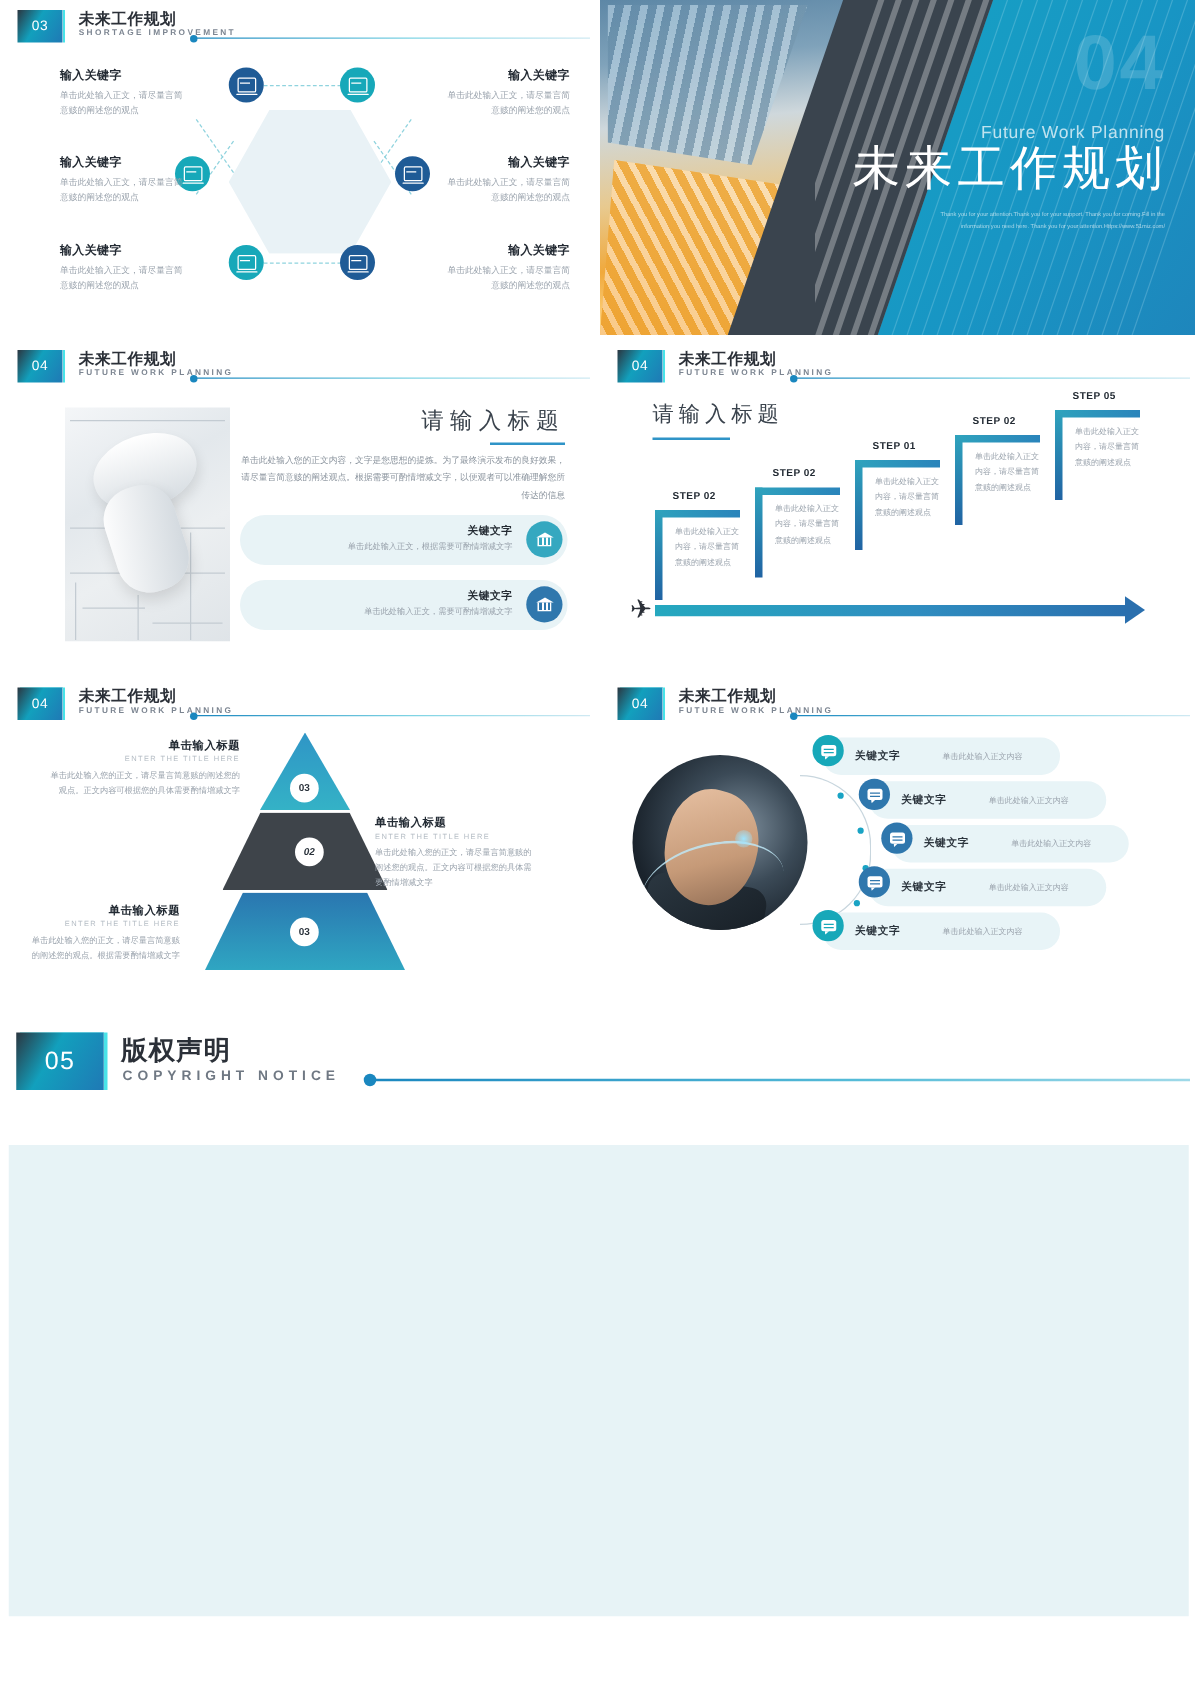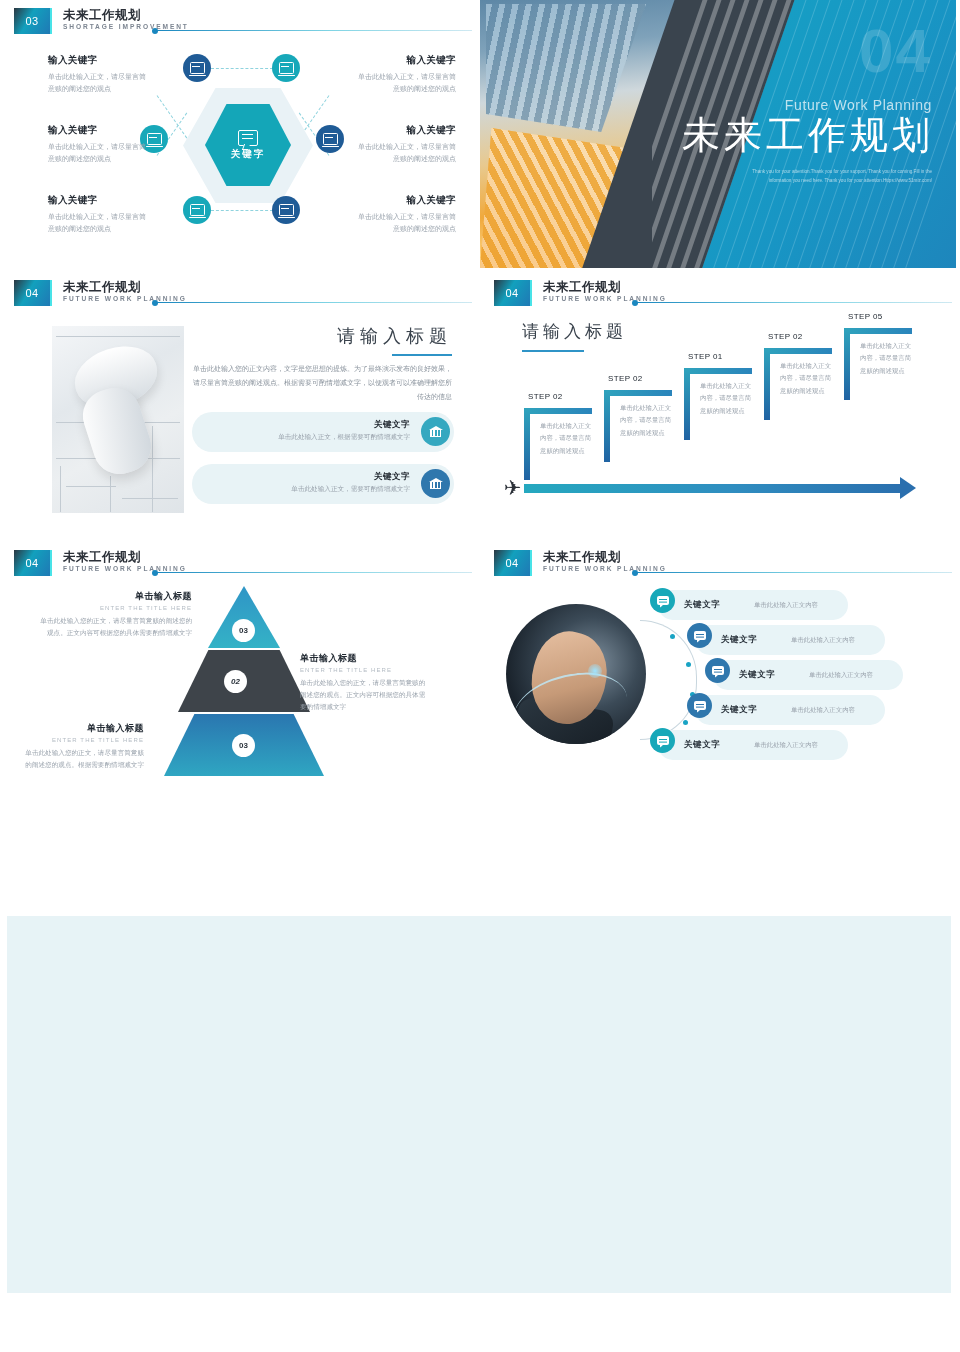--- a/index.html
+++ b/index.html
@@ -127,21 +127,21 @@
   .bank:after{content:"";position:absolute;left:1.5px;top:4.5px;width:11px;height:6px;
     background:repeating-linear-gradient(90deg,#fff 0 1.6px,transparent 1.6px 3.4px);
     border-bottom:1.6px solid #fff;}
 
   
   .st-title{position:absolute;left:42px;top:48px;}
   .st-title h2{margin:0;font-size:17px;letter-spacing:4px;color:#3a434d;font-weight:normal;}
   .st-title .ul{margin-top:7px;width:62px;height:2px;background:#2f94c7;}
 
   .step{position:absolute;width:68px;}
-  .step .lbl{position:absolute;top:-16px;left:4px;font-size:8px;font-weight:normal;color:#222a33;letter-spacing:.4px;}
+  .step .lbl{position:absolute;top:-16px;left:14px;font-size:8px;font-weight:bold;color:#222a33;letter-spacing:.4px;}
   .step .bar-h{position:absolute;top:0;left:0;width:68px;height:6px;}
   .step .bar-v{position:absolute;top:0;left:0;width:6px;height:72px;}
   .step p{position:absolute;left:16px;top:12px;width:52px;margin:0;font-size:6.4px;line-height:1.95;color:#9aa3ad;}
   .sp1{left:44px;top:136px;} .sp2{left:124px;top:118px;} .sp3{left:204px;top:96px;}
   .sp4{left:284px;top:76px;} .sp5{left:364px;top:56px;}
 
   .axis{position:absolute;left:44px;top:212px;width:380px;height:9px;
     background:linear-gradient(90deg,#25a8bf,#2f8dc0 55%,#2a6fae);}
   .axis-head{position:absolute;left:420px;top:205px;width:0;height:0;
     border-top:11px solid transparent;border-bottom:11px solid transparent;border-left:16px solid #2a6fae;}
@@ -150,21 +150,21 @@
   
   .pyr{position:absolute;left:164px;top:44px;width:160px;height:218px;}
   .tri{position:absolute;left:44px;top:0;width:72px;height:62px;
     background:linear-gradient(180deg,#2f95c6,#34b2c6);clip-path:polygon(50% 0,100% 100%,0 100%);}
   .trap2{position:absolute;left:14px;top:64px;width:132px;height:62px;
     background:#3e444a;clip-path:polygon(23% 0,77% 0,100% 100%,0 100%);}
   .trap3{position:absolute;left:0;top:128px;width:160px;height:62px;
     background:linear-gradient(180deg,#2a76b0,#2fa6c2);clip-path:polygon(19% 0,81% 0,100% 100%,0 100%);}
   .pnum{position:absolute;width:23px;height:23px;border-radius:50%;background:#fff;
     display:flex;align-items:center;justify-content:center;font-size:8px;font-weight:bold;color:#2c3views;color:#2b333c;}
-  .pn1{left:68px;top:33px;} .pn2{left:60px;top:84px;font-style:italic;} .pn3{left:68px;top:148px;}
+  .pn1{left:68px;top:33px;} .pn2{left:72px;top:84px;font-style:italic;} .pn3{left:68px;top:148px;}
 
   .pblk{position:absolute;}
   .pblk h5{margin:0;font-size:9px;font-weight:bold;color:#222a33;letter-spacing:.5px;}
   .pblk .en{margin:2px 0 4px 0;font-size:6px;color:#b4bcc4;letter-spacing:1.1px;}
   .pblk p{margin:0;font-size:6.6px;line-height:1.85;color:#9aa3ad;}
   .pb1{left:40px;top:48px;width:152px;text-align:right;}
   .pb2{left:300px;top:110px;width:130px;text-align:left;}
   .pb3{left:22px;top:180px;width:122px;text-align:right;}
 
   
@@ -232,24 +232,20 @@
 
     <div class="hexwrap">
       <div class="hexline" style="left:211px;top:28px;width:62px;"></div>
       <div class="hexline" style="left:211px;top:170px;width:62px;"></div>
       <div class="hexline" style="left:157px;top:55px;width:52px;transform:rotate(55deg);transform-origin:left center;"></div>
       <div class="hexline" style="left:329px;top:55px;width:52px;transform:rotate(125deg);transform-origin:left center;"></div>
       <div class="hexline" style="left:157px;top:115px;width:52px;transform:rotate(-55deg);transform-origin:left center;"></div>
       <div class="hexline" style="left:329px;top:115px;width:52px;transform:rotate(-125deg);transform-origin:left center;"></div>
 
       <div class="hex-outer"></div>
-      <div class="hex-inner">
-        <div class="chat-ico"></div>
-        <div class="kw">关键字</div>
-      </div>
 
       <div class="node dark n1">
           <span class="node-ico"></span>
         </div>
       <div class="node teal n2">
           <span class="node-ico"></span>
         </div>
       <div class="node teal n3">
           <span class="node-ico"></span>
         </div>
@@ -517,15 +513,22 @@
     </div>
     <div class="crow cr5">
       <span class="ico teal">
           <span class="bubble"></span>
         </span>
       <h5>关键文字</h5>
       <p>单击此处输入正文内容</p>
     </div>
   </div>
 
+  <div class="sec05">
+    <div class="sec05-badge">05</div>
+    <div class="sec05-cn">版权声明</div>
+    <div class="sec05-en">COPYRIGHT NOTICE</div>
+    <div class="sec05-dot"></div>
+    <div class="sec05-line"></div>
+  </div>
 
   <div class="bottom-block"></div>
 </div>
 
 </body></html>

